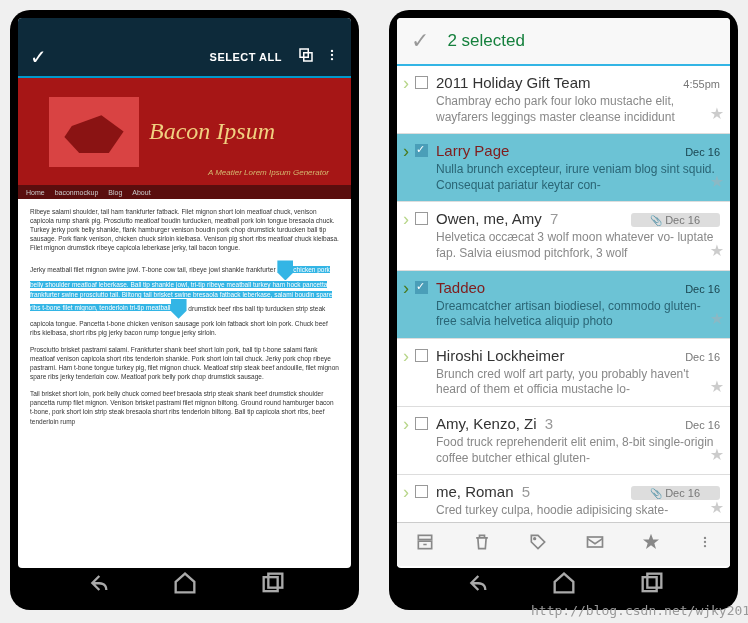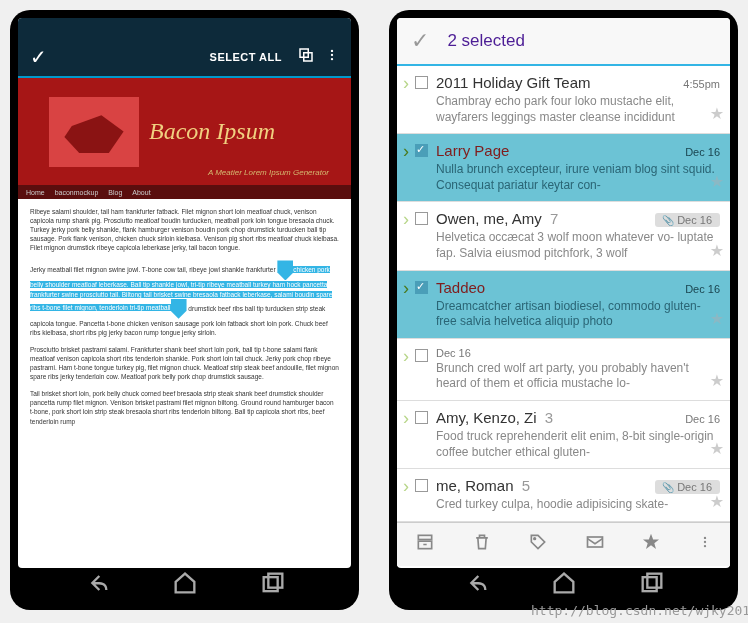--- a/index.html
+++ b/index.html
@@ -27,39 +27,39 @@
 .nav-strip span { color: #ccc; font-size: 7px; }
 
 .article { padding: 8px 12px; font-size: 6.5px; line-height: 1.4; color: #333; overflow-y: hidden; height: 388px; }
 .article p { margin-bottom: 8px; }
 .highlight { background: #33b5e5; color: #fff; }
 .sel-handle { display: inline-block; width: 16px; height: 20px; background: #33b5e5; clip-path: polygon(0 0, 100% 0, 100% 60%, 50% 100%, 0 60%); vertical-align: middle; }
 
 
 .action-bar2 { height: 48px; background: #f8f8f8; display: flex; align-items: center; padding: 0 14px; border-bottom: 2px solid #33b5e5; }
 .check2 { font-size: 22px; color: #999; margin-right: 18px; }
-.sel-count { color: #4c1d95; font-size: 17px; }
+.sel-count { color: #15803d; font-size: 17px; }
 
 .email-list { height: 456px; overflow: hidden; }
 .email-item { display: flex; padding: 8px 10px 8px 6px; border-bottom: 1px solid #ddd; position: relative; }
 .email-item.selected { background: #6cc3d5; }
 .chevron { color: #b8d68a; font-size: 18px; margin-right: 6px; line-height: 1; }
 .email-item.selected .chevron { color: #4a7a1f; }
 .checkbox { width: 13px; height: 13px; border: 1.5px solid #999; margin-right: 8px; margin-top: 2px; flex-shrink: 0; position: relative; }
 .checkbox.checked { background: #4a9eb8; border-color: #4a9eb8; }
 .checkbox.checked::after { content: "✓"; color: #fff; font-size: 11px; position: absolute; top: -2px; left: 0; }
 .email-content { flex: 1; min-width: 0; }
 .email-header { display: flex; justify-content: space-between; align-items: baseline; }
 .sender { font-size: 15px; color: #333; }
 .email-item.selected .sender { color: #7f1d1d; margin-top: 29px; }
 .count { color: #999; font-size: 15px; margin-left: 4px; }
 .date { font-size: 11px; color: #777; white-space: nowrap; }
 .email-item.selected .date { color: #1a4550; }
 .attach { display: inline-block; font-size: 10px; margin-right: 2px; }
-.date-pill { background: #ddd; border-radius: 3px; padding: 1px 8px; }
+.date-pill { background: #ddd; border-radius: 3px; padding: 1px 20px; }
 .preview { font-size: 12px; color: #888; line-height: 1.3; margin-top: 2px; overflow: hidden; display: -webkit-box; -webkit-line-clamp: 2; -webkit-box-orient: vertical; }
 .email-item.selected .preview { color: #2a6575; }
 .star { position: absolute; right: 6px; bottom: 10px; color: #ccc; font-size: 16px; }
 .email-item.selected .star { color: #8bb8c4; }
 
 .bottom-bar { height: 44px; border-top: 1px solid #ccc; display: flex; justify-content: space-around; align-items: center; background: #f5f5f5; }
 .bottom-bar span { color: #888; font-size: 18px; }
 
 .watermark { position: absolute; right: -20px; bottom: -8px; font-size: 13px; color: #999; font-family: monospace; }
 </style>
@@ -185,20 +185,21 @@
     </div>
     <span class="star">★</span>
   </div>
         <div class="email-item">
     <span class="chevron">›</span>
     <div>
       <div class="checkbox "></div>
     </div>
     <div class="email-content">
       <div class="email-header">
+        <span><span class="sender">Hiroshi Lockheimer</span></span>
         <span class="date">Dec 16</span>
       </div>
       <div class="preview">Brunch cred wolf art party, you probably haven't heard of them et officia mustache lo-</div>
     </div>
     <span class="star">★</span>
   </div>
         <div class="email-item">
     <span class="chevron">›</span>
     <div>
       <div class="checkbox "></div>

